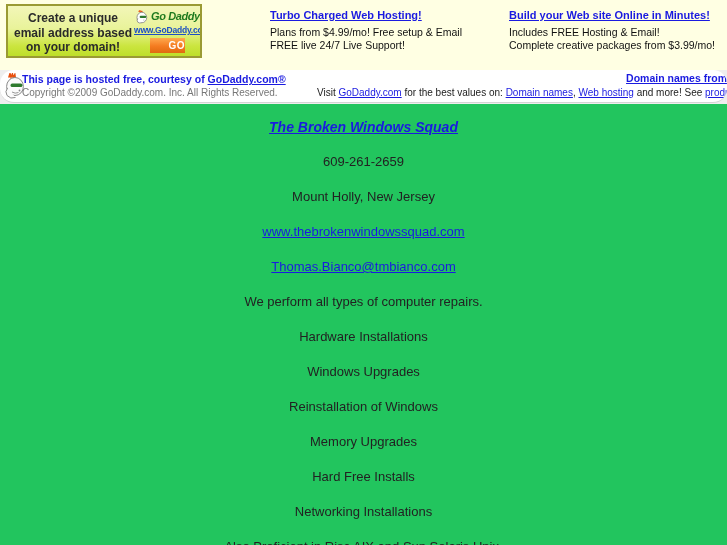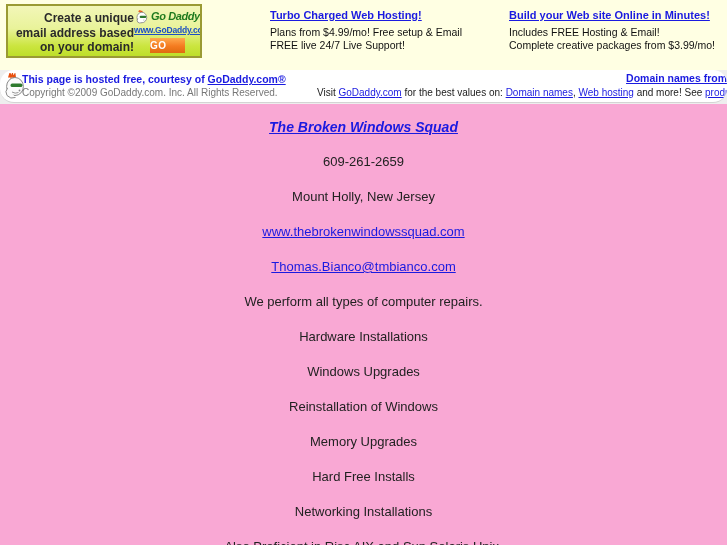--- a/index.html
+++ b/index.html
@@ -34,21 +34,21 @@
     height: 54px;
     border: 2px solid #9a9a33;
     background: linear-gradient(to bottom, #f2f6b8 0%, #e9f39a 45%, #cbe53f 80%, #bede2a 100%);
     box-sizing: border-box;
     overflow: hidden;
   }
   #promo-text {
     position: absolute;
     left: 4px; top: 5px;
     width: 122px;
-    text-align: right;
+    text-align: center;
     font-size: 12px;
     line-height: 14.5px;
     font-weight: bold;
     color: #2a2a2a;
     font-family: "Liberation Sans", sans-serif;
   }
   #promo-right {
     position: absolute;
     left: 126px; top: 2px;
     width: 66px;
@@ -96,21 +96,21 @@
   }
   .gd-go {
     position: absolute;
     left: 16px; top: 30px;
     width: 35px; height: 15px;
     border-radius: 0;
     background: linear-gradient(to bottom, #ffa94d 0%, #f47b20 55%, #e06a10 100%);
     color: #ffffff;
     font-size: 10px;
     font-weight: bold;
-    text-align: left;
+    text-align: right;
     line-height: 15px;
     letter-spacing: 0.5px;
   }
 
   
   .ad-col {
     position: absolute;
     top: 9px;
     font-size: 10.5px;
     color: #111111;
@@ -179,21 +179,21 @@
     white-space: nowrap;
   }
   #hosted-right-2 a { color: #1a1ae0; text-decoration: underline; }
 
   
   #main {
     position: absolute;
     left: 0; top: 104px;
     width: 727px;
     height: 441px;
-    background: #f9a8d4;
+    background: #22c55e;
     text-align: center;
   }
   #page-title {
     display: block;
     margin: 0;
     padding-top: 14px;
     font-size: 14px;
     font-weight: bold;
     font-style: italic;
     color: #1a1ae0;

